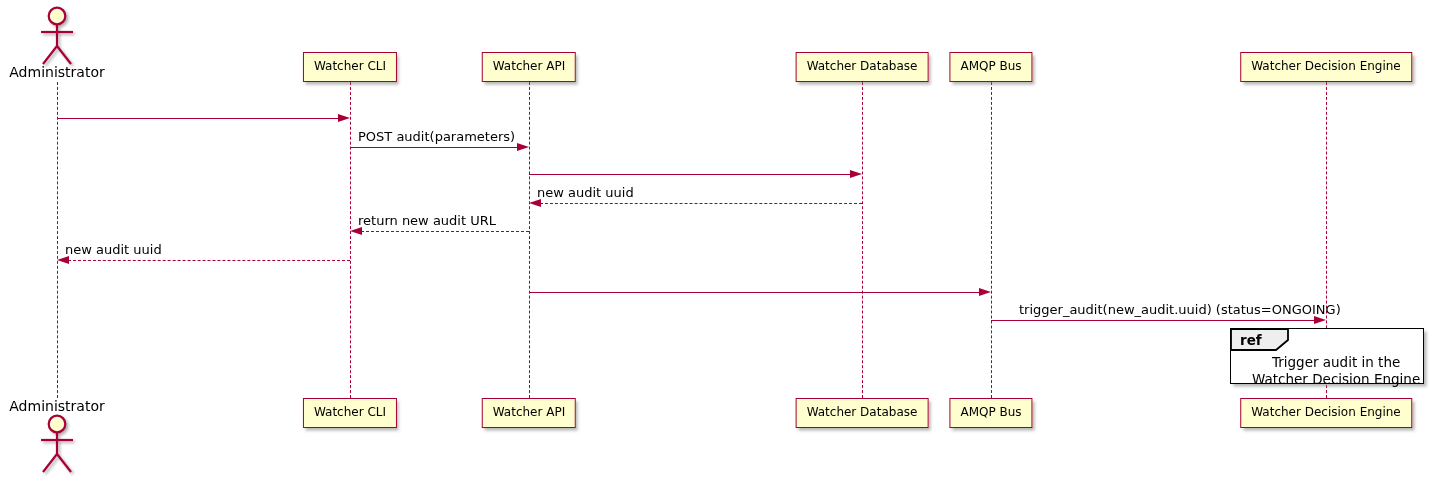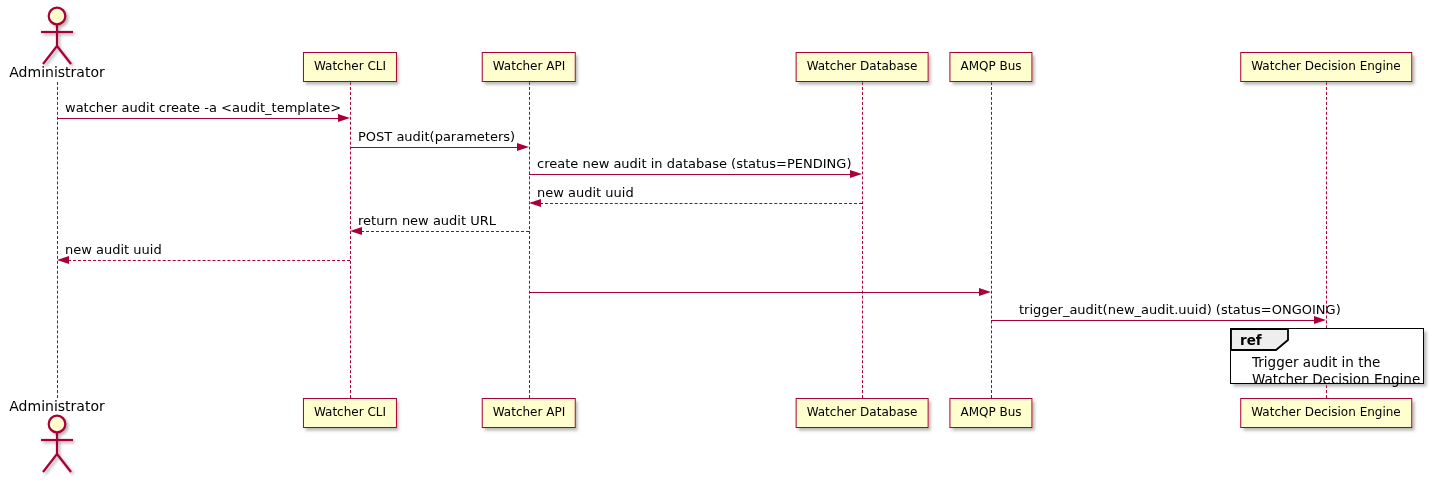--- a/index.html
+++ b/index.html
@@ -2,20 +2,21 @@
 <html><head>
 <meta charset="utf-8">
 <style>
   html,body{margin:0;padding:0;background:#ffffff;}
   #canvas{
     position:relative;
     width:1434px;height:486px;
     background:#ffffff;
     font-family:"DejaVu Sans","Liberation Sans",sans-serif;
     overflow:hidden;
+    text-align:center;
   }
   .pbox{
     position:absolute;
     transform:translateX(-50%);
     background:var(--fill);
     border:1.8px solid var(--accent);
     padding:4px 10px 5px 10px;
     font-size:12px;
     color:#000;
     white-space:nowrap;
@@ -107,27 +108,25 @@
     <div class="pbox" style="left: 529px; top: 398px;">Watcher API</div>
     <div class="lifeline" style="left: 862px; top: 82px; height: 316px;"></div>
     <div class="pbox" style="left: 862px; top: 52px;">Watcher Database</div>
     <div class="pbox" style="left: 862px; top: 398px;">Watcher Database</div>
     <div class="lifeline" style="left: 991px; top: 82px; height: 316px;"></div>
     <div class="pbox" style="left: 991px; top: 52px;">AMQP Bus</div>
     <div class="pbox" style="left: 991px; top: 398px;">AMQP Bus</div>
     <div class="lifeline" style="left: 1326px; top: 82px; height: 316px;"></div>
     <div class="pbox" style="left: 1326px; top: 52px;">Watcher Decision Engine</div>
     <div class="pbox" style="left: 1326px; top: 398px;">Watcher Decision Engine</div>
-    <div class="mlabel" style="left: 65px; top: 100px;">watcher audit create -a &lt;audit_template&gt;</div>
     <div class="mline solid" style="left: 57px; top: 118px; width: 282px;"></div>
     <div class="ahead right" style="left: 338px; top: 114px;"></div>
     <div class="mlabel" style="left: 358px; top: 129px;">POST audit(parameters)</div>
     <div class="mline solid" style="left: 350px; top: 147px; width: 168px;"></div>
     <div class="ahead right" style="left: 517px; top: 143px;"></div>
-    <div class="mlabel" style="left: 537px; top: 156px;">create new audit in database (status=PENDING)</div>
     <div class="mline solid" style="left: 529px; top: 174px; width: 322px;"></div>
     <div class="ahead right" style="left: 850px; top: 170px;"></div>
     <div class="mlabel" style="left: 537px; top: 185px;">new audit uuid</div>
     <div class="mline dashed" style="left: 540px; top: 203px; width: 322px;"></div>
     <div class="ahead left" style="left: 529px; top: 199px;"></div>
     <div class="mlabel" style="left: 358px; top: 213px;">return new audit URL</div>
     <div class="mline dashed" style="left: 361px; top: 231px; width: 168px;"></div>
     <div class="ahead left" style="left: 350px; top: 227px;"></div>
     <div class="mlabel" style="left: 65px; top: 242px;">new audit uuid</div>
     <div class="mline dashed" style="left: 68px; top: 260px; width: 282px;"></div>

